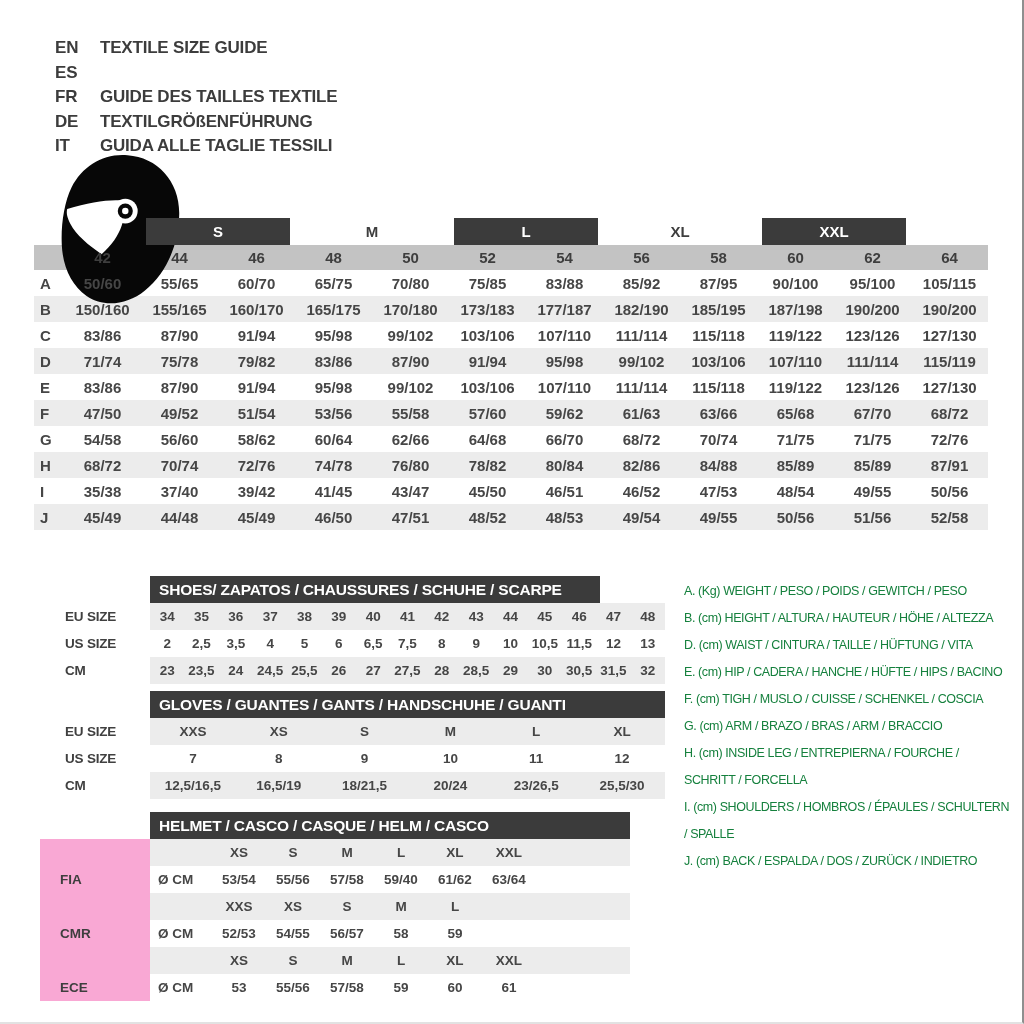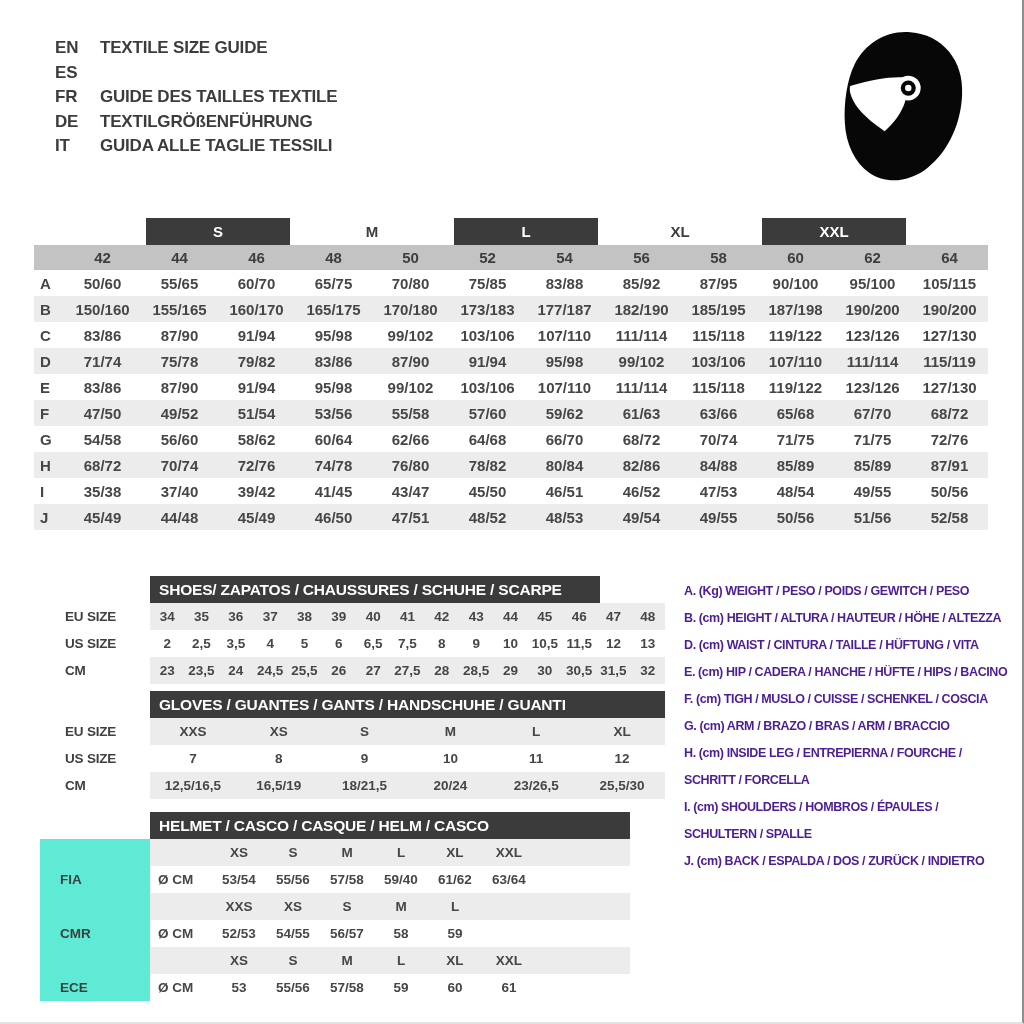--- a/index.html
+++ b/index.html
@@ -5,21 +5,21 @@
   html,body { margin:0; padding:0; background:#fff; }
   body {
     width:1024px; height:1024px; overflow:hidden; box-sizing:border-box;
     font-family:"Liberation Sans", sans-serif; color:#454545;
     border-right:2px solid #8f8f8f; border-bottom:2px solid #e2e2e2;
   }
   .page { position:relative; padding-top:36px; }
 
   
   .top { display:flex; justify-content:space-between; align-items:flex-start;
-         padding:0 52px 0 55px; height:160px; }
+         padding:0 52px 0 55px; height:160px;flex-direction:column; }
   .lang-row { display:grid; grid-template-columns:45px auto; font-weight:bold;
               font-size:17px; line-height:24.6px; letter-spacing:-0.2px; color:#3c3c3c; }
   .helmet-wrap { width:132px; height:156px; margin-top:-6px; }
 
   
   .main-table { margin:22px 34px 0 34px; }
   .trow { display:grid; grid-template-columns:30px repeat(12,1fr);
           align-items:center; text-align:center; font-weight:bold; color:#464646; }
   .ghead { height:27px; font-size:15px; }
   .gcell { height:27px; }
@@ -40,27 +40,27 @@
   .st-trow { display:grid; grid-template-columns:110px auto; height:27px; }
   .st-title { background:var(--dark); color:#fff; font-weight:bold; font-size:15.5px;
               line-height:27px; padding-left:9px; box-sizing:border-box; letter-spacing:-0.2px; }
   .st-row { display:grid; height:27px; line-height:27px; font-weight:bold;
             font-size:13.5px; text-align:center; color:#464646; }
   .st-lbl { text-align:left; padding-left:25px; font-size:13.5px; letter-spacing:-0.2px;
             color:#404040; background:#fff; }
   .hh-row { display:grid; grid-template-columns:110px 62px repeat(6,54px) 1fr;
             width:590px; height:27px; line-height:27px; font-weight:bold;
             font-size:13.5px; text-align:center; color:#464646; }
-  .h-outer { text-align:left; padding-left:20px; background:#5eead4; color:#3e3e3e; }
+  .h-outer { text-align:left; padding-left:20px; background:#f9a8d4; color:#3e3e3e; }
   .h-unit  { text-align:left; padding-left:8px; }
 
   
   .legend { margin-left:14px; width:336px; padding-top:2px; }
-  .legend-line { font-weight:bold; font-size:12.5px; line-height:27px;
-                 letter-spacing:-0.4px; color:#4c1d95; }
+  .legend-line { font-weight:normal; font-size:12.5px; line-height:27px;
+                 letter-spacing:-0.4px; color:#15803d; }
 </style>
 </head>
 <body>
 
 <div class="page">
 
   <header class="top">
     <div id="langs">
         <div class="lang-row">
           <div>EN</div>

